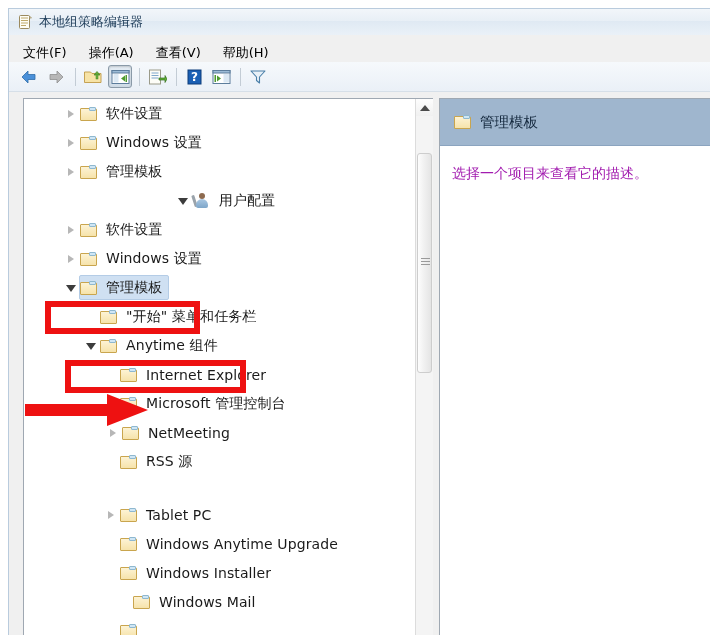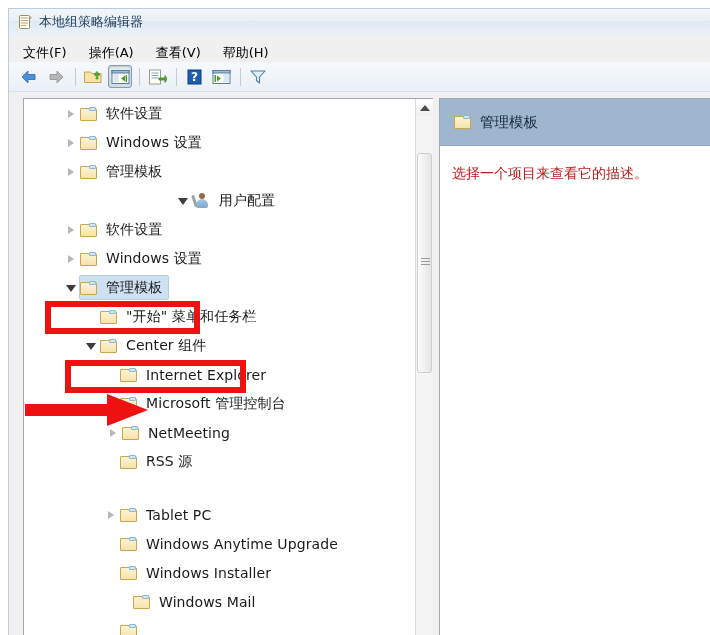--- a/index.html
+++ b/index.html
@@ -318,21 +318,21 @@
   #rp-title {
     font-size: 14.5px;
     color: #12263b;
     font-family: "DejaVu Sans", "Liberation Sans", sans-serif;
   }
   #rp-body {
     padding: 18px 12px 0 12px;
   }
   #rp-desc {
     font-size: 14px;
-    color: #b91c1c;
+    color: #a21caf;
     font-family: "DejaVu Sans", "Liberation Sans", sans-serif;
   }
 
   
   .anno-box {
     position: absolute;
     border: 6px solid #ee1111;
     box-sizing: border-box;
     pointer-events: none;
     z-index: 40;
@@ -550,21 +550,21 @@
             <span class="twisty">
               <span class="tw-expanded"></span>
             </span>
             <span class="sel-wrap">
               <span class="icon-slot">
                 <span class="folder">
                   <span class="back"></span>
                   <span class="tab"></span>
                 </span>
               </span>
-              <span class="tree-label">Center 组件</span>
+              <span class="tree-label">Anytime 组件</span>
             </span>
           </div>
           <div class="tree-row" style="padding-left: 78px;">
             <span class="twisty"></span>
             <span class="sel-wrap">
               <span class="icon-slot">
                 <span class="folder">
                   <span class="back"></span>
                   <span class="tab"></span>
                 </span>

